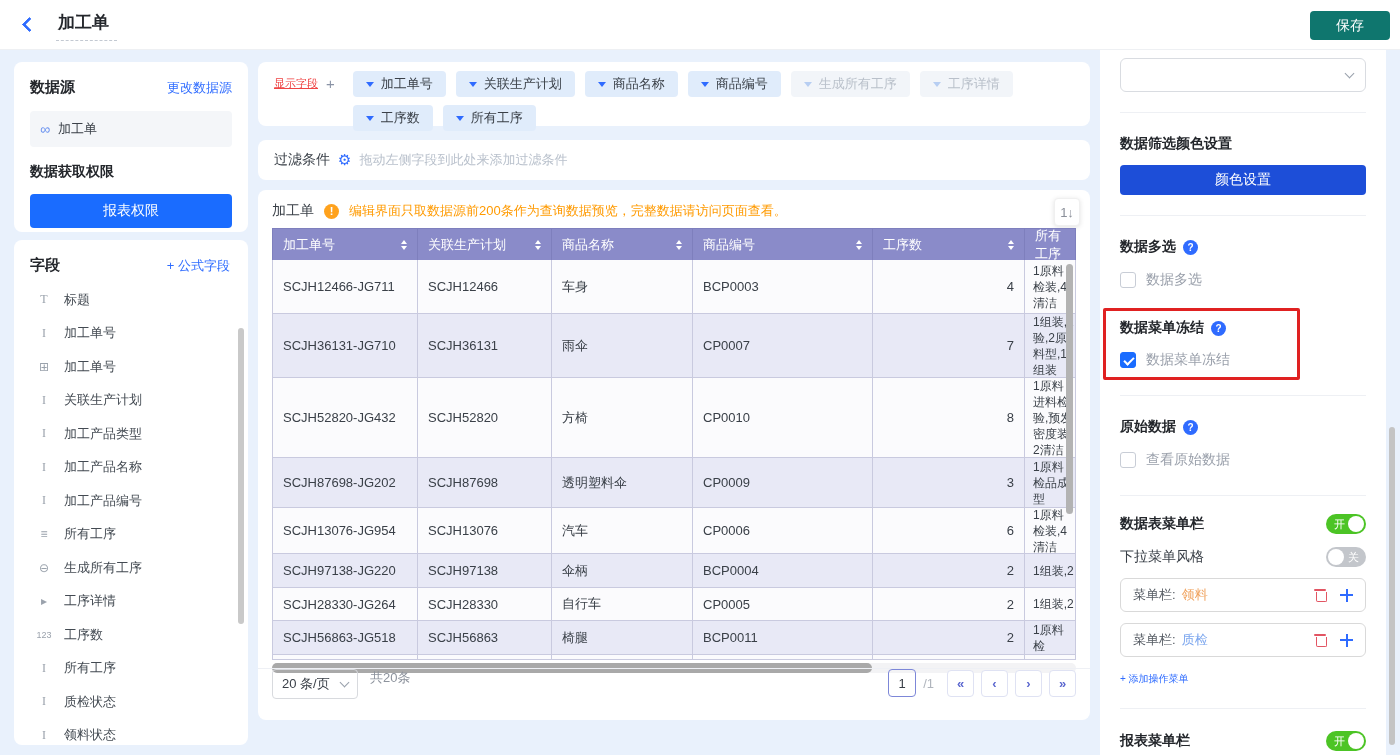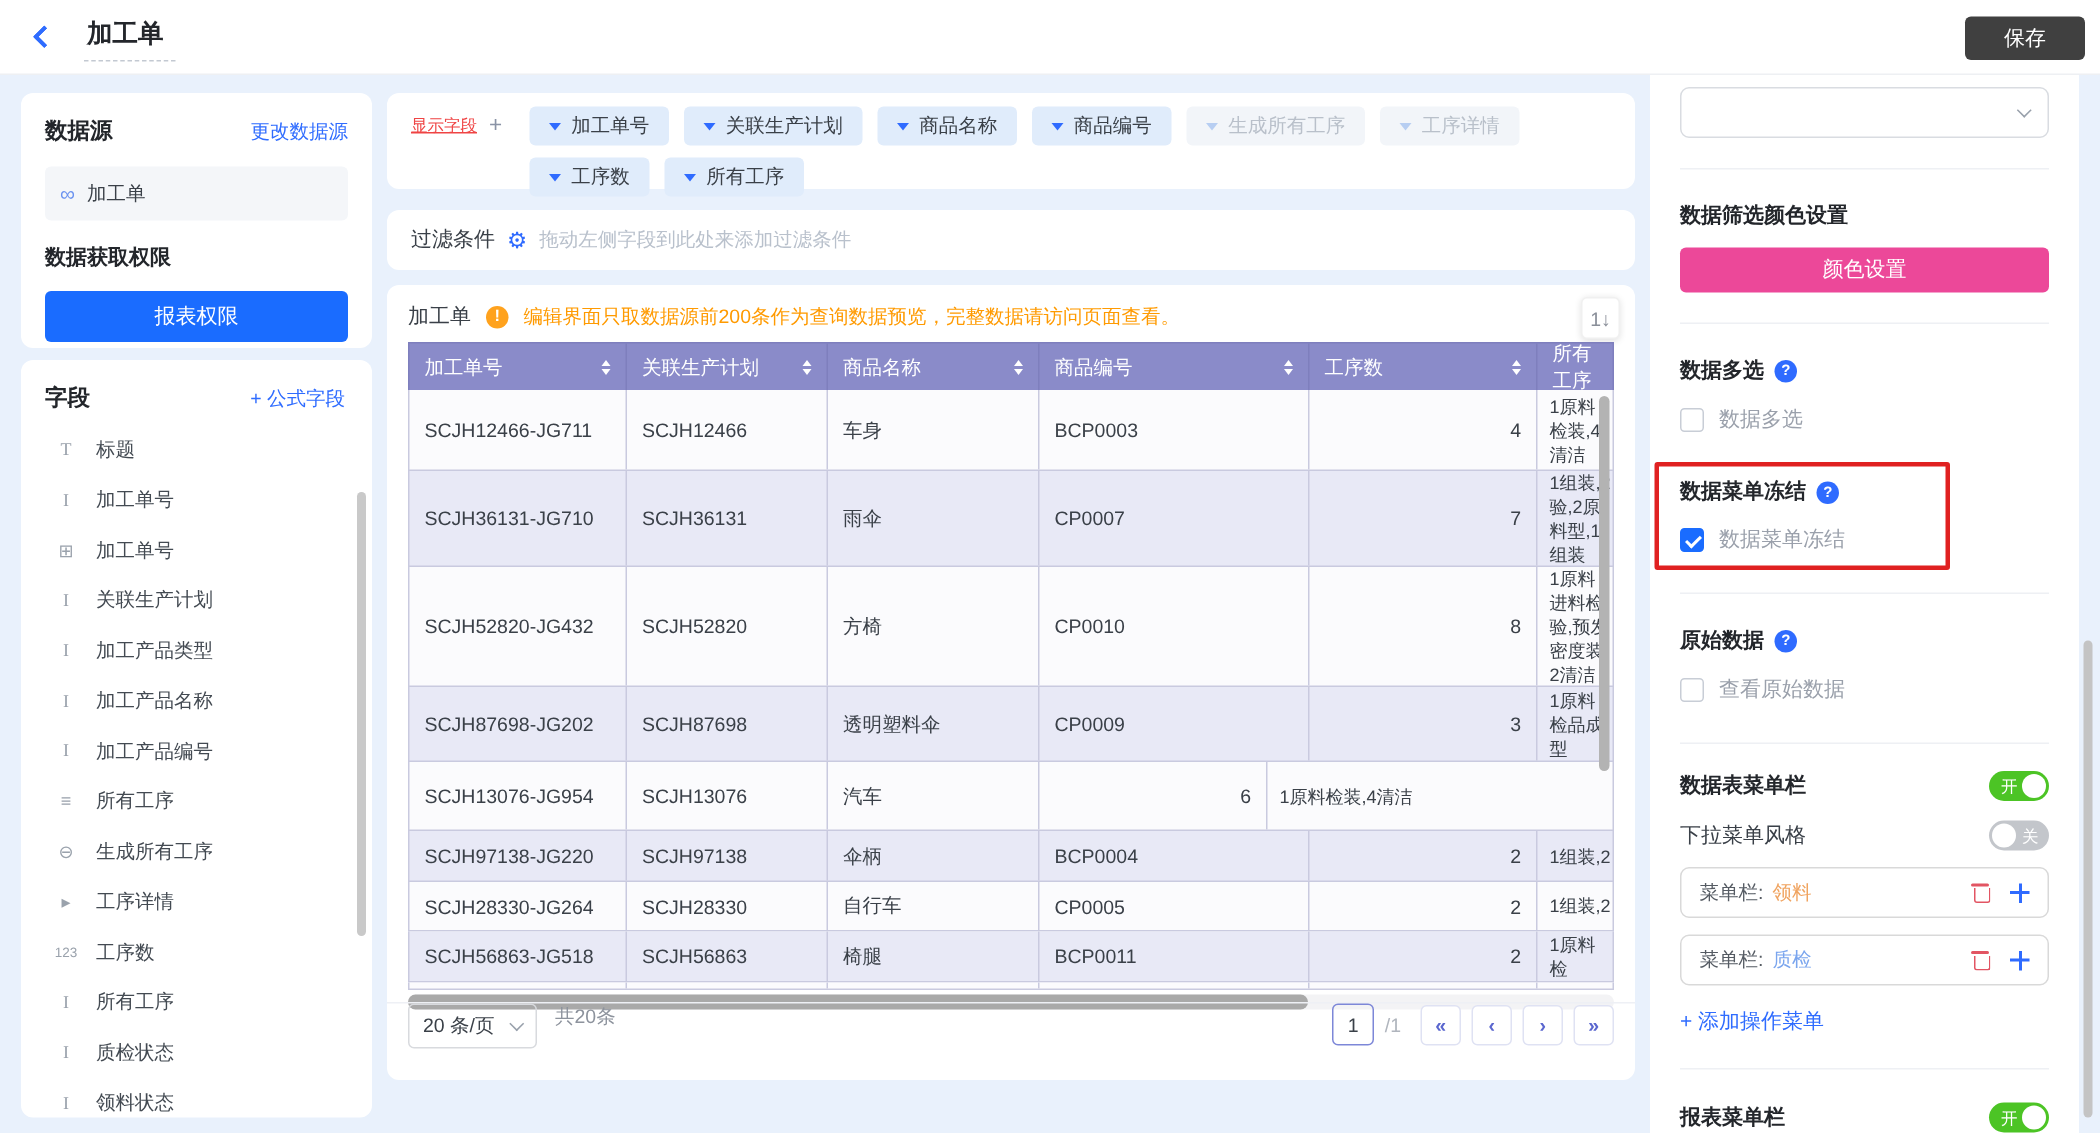--- a/index.html
+++ b/index.html
@@ -7,21 +7,21 @@
     font-family:"Liberation Sans","DejaVu Sans",sans-serif; color:#333; }
 
   
   .topbar { position:absolute; left:0; top:0; width:1400px; height:50px; background:#fff;
     border-bottom:1px solid #eef0f3; display:flex; align-items:center; padding:0 16px; z-index:5; }
   .back-btn { width:26px; height:26px; display:flex; align-items:center; justify-content:center; cursor:pointer; }
   .back-chev { width:11px; height:11px; border-left:3px solid #2f6cff; border-bottom:3px solid #2f6cff;
     transform:rotate(45deg); border-radius:1px; }
   .page-title { margin-left:14px; font-size:17px; font-weight:bold; color:#23262b;
     border-bottom:1px dashed #c3c9d2; padding:2px 8px 6px 2px; }
-  .save-btn { position:absolute; right:10px; top:11px; width:80px; height:29px; background:#404040; color:#fff;
+  .save-btn { position:absolute; right:10px; top:11px; width:80px; height:29px; background:#0f766e; color:#fff;
     border:none; border-radius:4px; font-size:14px; cursor:pointer; }
 
   .main { position:absolute; left:0; top:50px; width:1400px; height:705px; }
 
   .card { position:absolute; background:#fff; border-radius:8px; }
 
   
   .ds-card { left:14px; top:12px; width:234px; height:170px; padding:16px; }
   .panel-head { display:flex; align-items:center; justify-content:space-between; }
   .panel-title { font-size:15px; font-weight:bold; color:#23262b; }
@@ -108,21 +108,21 @@
     color:#5b67cf; font-size:13px; font-weight:bold; display:flex; align-items:center; justify-content:center; cursor:pointer; }
 
   
   .settings-card { left:1100px; top:-8px; width:286px; height:775px; padding:0 20px; }
   .top-select { margin-top:16px; height:34px; border:1px solid #d9dce1; border-radius:6px; display:flex;
     align-items:center; justify-content:flex-end; padding:0 12px; cursor:pointer; }
   .divider { height:1px; background:#eef0f4; }
   .sec-title { font-size:14px; font-weight:bold; color:#23262b; display:flex; align-items:center; gap:7px; }
   .q-circle { width:15px; height:15px; border-radius:50%; background:#2f6bff; color:#fff; font-size:10px;
     font-weight:bold; display:flex; align-items:center; justify-content:center; cursor:pointer; }
-  .color-btn { margin-top:12px; width:100%; height:30px; background:#ec4899; color:#fff; border:none;
+  .color-btn { margin-top:12px; width:100%; height:30px; background:#1d4ed8; color:#fff; border:none;
     border-radius:4px; font-size:14px; cursor:pointer; }
   .cb-row { display:flex; align-items:center; gap:10px; cursor:pointer; }
   .cb { width:16px; height:16px; border:1px solid #c8cdd6; border-radius:3px; background:#fff; position:relative; flex:none; }
   .cb.checked { background:#1a6cff; border-color:#1a6cff; }
   .cb.checked::after { content:""; position:absolute; left:5px; top:1.5px; width:4px; height:8px;
     border-right:2px solid #fff; border-bottom:2px solid #fff; transform:rotate(45deg); }
   .cb-label { font-size:14px; color:#9aa0ab; }
   .freeze-block { position:relative; }
   .red-annot { position:absolute; left:-17px; top:-11px; width:197px; height:72px; border:3px solid #e02121;
     border-radius:2px; pointer-events:none; }
@@ -138,21 +138,21 @@
   .menu-prefix { font-size:13px; color:#555b63; }
   .menu-val { font-size:13px; }
   .menu-icons { margin-left:auto; display:flex; align-items:center; gap:14px; }
   .trash { position:relative; width:12px; height:14px; cursor:pointer; }
   .trash::before { content:""; position:absolute; top:1px; left:0; width:12px; height:2px; background:#e25563; border-radius:1px; }
   .trash::after { content:""; position:absolute; top:4px; left:1.5px; width:9px; height:9px;
     border:1.5px solid #e25563; border-top:none; border-radius:0 0 2px 2px; }
   .move { position:relative; width:13px; height:13px; cursor:pointer; }
   .move::before { content:""; position:absolute; top:5.5px; left:0; width:13px; height:2px; background:#2f6bff; }
   .move::after { content:""; position:absolute; left:5.5px; top:0; width:2px; height:13px; background:#2f6bff; }
-  .add-link { margin-top:15px; font-size:14px; color:#2f6cff; cursor:pointer; }
+  .add-link { margin-top:15px; font-size:10px; color:#2f6cff; cursor:pointer; }
   .page-scrollbar { position:absolute; left:1389px; top:377px; width:6px; height:318px; background:#c4c4c4; border-radius:3px; }
 </style>
 </head>
 <body>
 
 <div class="topbar">
   <div class="back-btn">
     <span class="back-chev"></span>
   </div>
   <div class="page-title">加工单</div>
@@ -365,20 +365,21 @@
           <div class="td c2">SCJH87698</div>
           <div class="td c3">透明塑料伞</div>
           <div class="td c4">CP0009</div>
           <div class="td c5 num">3</div>
           <div class="td c6 procs">1原料检品成型</div>
       </div>
       <div class="trow" style="height:46px">
         <div class="td c1">SCJH13076-JG954</div>
           <div class="td c2">SCJH13076</div>
           <div class="td c3">汽车</div>
+          <div class="td c4">CP0006</div>
           <div class="td c5 num">6</div>
           <div class="td c6 procs">1原料检装,4清洁</div>
       </div>
       <div class="trow stripe" style="height:34px">
         <div class="td c1">SCJH97138-JG220</div>
           <div class="td c2">SCJH97138</div>
           <div class="td c3">伞柄</div>
           <div class="td c4">BCP0004</div>
           <div class="td c5 num">2</div>
           <div class="td c6 procs">1组装,2</div>

